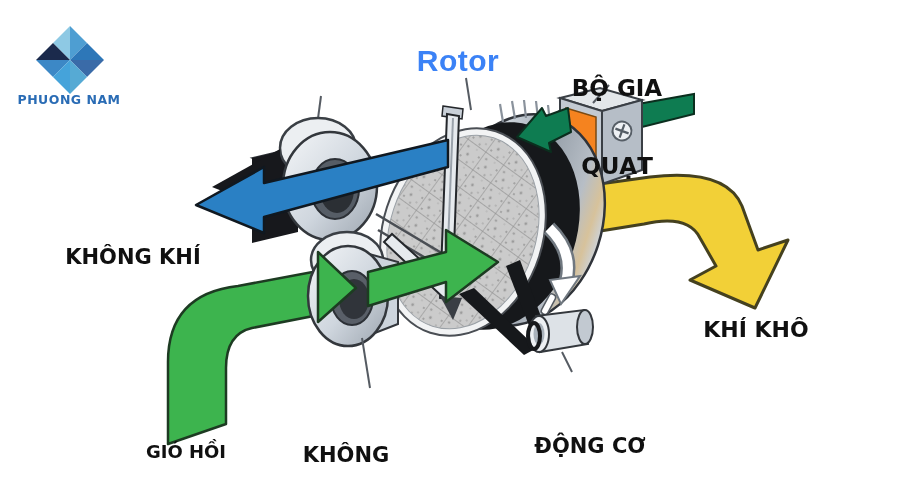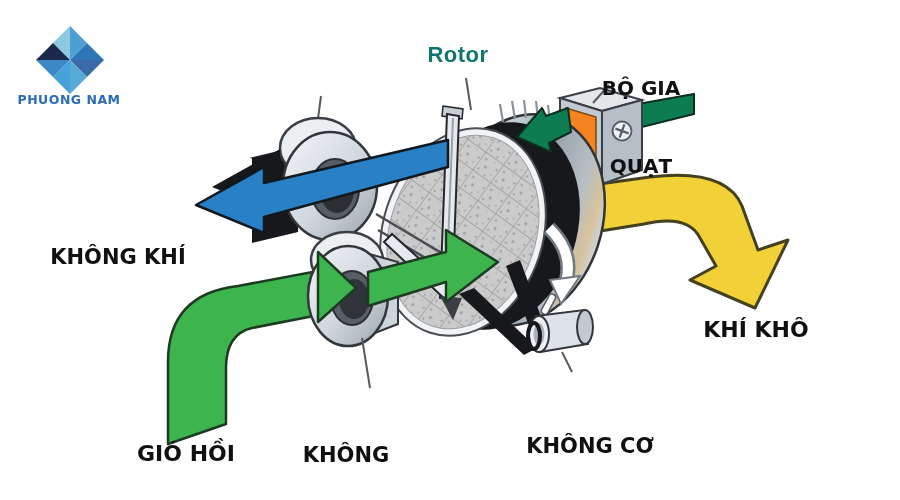--- a/index.html
+++ b/index.html
@@ -1,25 +1,25 @@
 <!DOCTYPE html>
 <html><head>
 <meta charset="utf-8">
 <style>
   html,body{margin:0;padding:0;background:#ffffff;}
   .stage{position:relative;width:900px;height:500px;background:#ffffff;overflow:hidden;
          font-family:"DejaVu Sans",sans-serif;}
   .stage svg{position:absolute;left:0;top:0;}
   .lbl{position:absolute;transform:translateX(-50%);text-align:center;
        font-weight:bold;color:#101010;line-height:1.3;white-space:pre;}
-  .lbl-rotor{left:458px;top:41px;font-size:22px;color:#0f766e;letter-spacing:.5px;
+  .lbl-rotor{left:458px;top:41px;font-size:30px;color:#3b82f6;letter-spacing:.5px;
              font-family:"Liberation Sans","DejaVu Sans",sans-serif;}
-  .lbl-heater{left:617px;top:23px;font-size:20px;line-height:26px;margin-left:24px;}
-  .lbl-humid{left:118px;top:185px;font-size:21px;line-height:29px;}
-  .lbl-return{left:186px;top:440px;font-size:22px;}
+  .lbl-heater{left:617px;top:23px;font-size:23px;line-height:26px;}
+  .lbl-humid{left:133px;top:185px;font-size:21px;line-height:29px;}
+  .lbl-return{left:186px;top:440px;font-size:18px;}
   .lbl-fan{left:346px;top:388px;font-size:21px;line-height:27px;}
   .lbl-motor{left:590px;top:379px;font-size:21px;line-height:27px;}
   .lbl-dry{left:756px;top:316px;font-size:22px;text-align:right;}
   .logo-text{position:absolute;left:69px;top:92px;transform:translateX(-50%);
              font-size:12.5px;font-weight:bold;letter-spacing:.5px;}
 </style>
 </head>
 <body>
 
 <div class="stage">
@@ -169,21 +169,21 @@
 </div>
 
 <div class="lbl lbl-return">GIÓ HỒI</div>
 
 <div class="lbl lbl-fan">
   <div>KHÔNG</div>
   
 </div>
 
 <div class="lbl lbl-motor">
-  <div>KHÔNG CƠ</div>
+  <div>ĐỘNG CƠ</div>
   
 </div>
 
 <div class="lbl lbl-dry">KHÍ KHÔ</div>
 
 <div class="logo-text" style="color: rgb(42, 108, 181);">PHUONG NAM</div>
 
 </div>
 
 </body></html>

